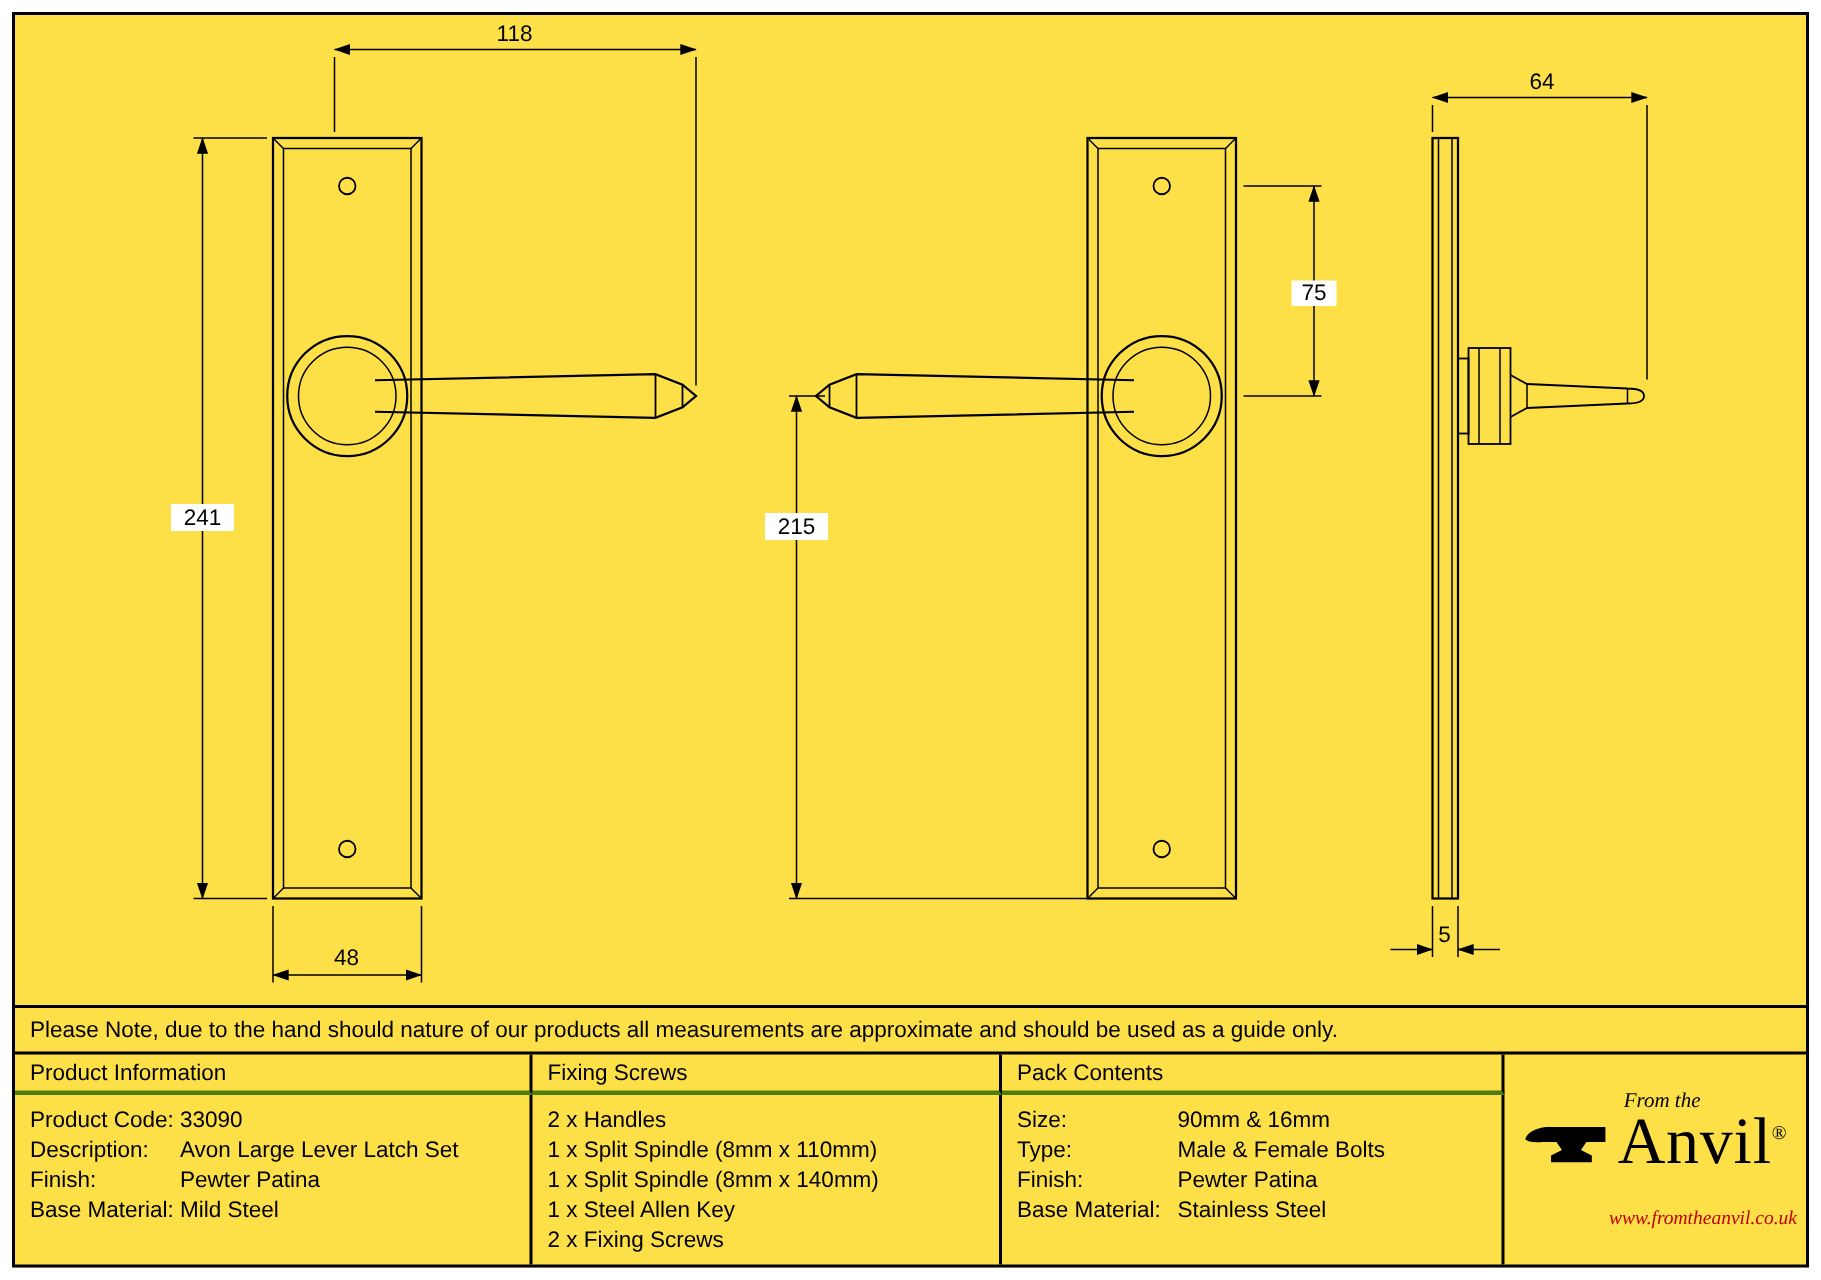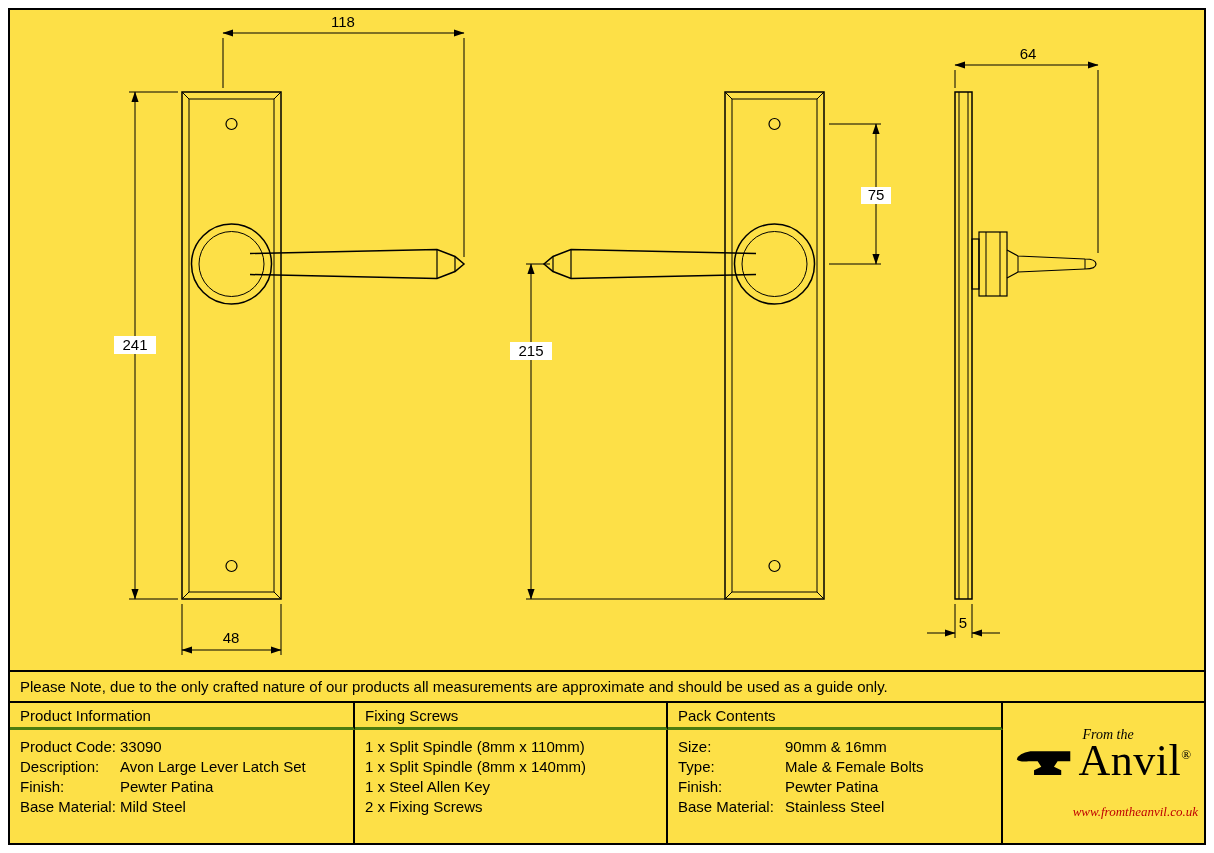--- a/index.html
+++ b/index.html
@@ -124,21 +124,21 @@
         <text x="221" y="633">48</text>
         <text x="866" y="190">75</text>
         <text x="521" y="346">215</text>
         <text x="1018" y="49">64</text>
         <text x="953" y="618">5</text>
       </g>
     </svg>
   </div>
 
   <div class="note">
-    <span>Please Note, due to the only crafted nature of our products all measurements are approximate and should be used as a guide only.</span>
+    <span>Please Note, due to the hand should nature of our products all measurements are approximate and should be used as a guide only.</span>
   </div>
 
   <div class="info-table">
     <div class="th">Product Information</div>
     <div class="th">Fixing Screws</div>
     <div class="th">Pack Contents</div>
 
     <div class="logo-cell">
       <div class="logo-top">
         <svg width="58" height="38" viewBox="0 0 64 40">
@@ -161,20 +161,21 @@
       </div>
       <div class="kv">
         <span class="lbl">Finish:</span><span class="val">Pewter Patina</span>
       </div>
       <div class="kv">
         <span class="lbl">Base Material:</span><span class="val">Mild Steel</span>
       </div>
     </div>
 
     <div class="td">
+      <div>2 x Handles</div>
       <div>1 x Split Spindle (8mm x 110mm)</div>
       <div>1 x Split Spindle (8mm x 140mm)</div>
       <div>1 x Steel Allen Key</div>
       <div>2 x Fixing Screws</div>
     </div>
 
     <div class="td">
       <div class="kv fix">
         <span class="lbl">Size:</span><span class="val">90mm &amp; 16mm</span>
       </div>

